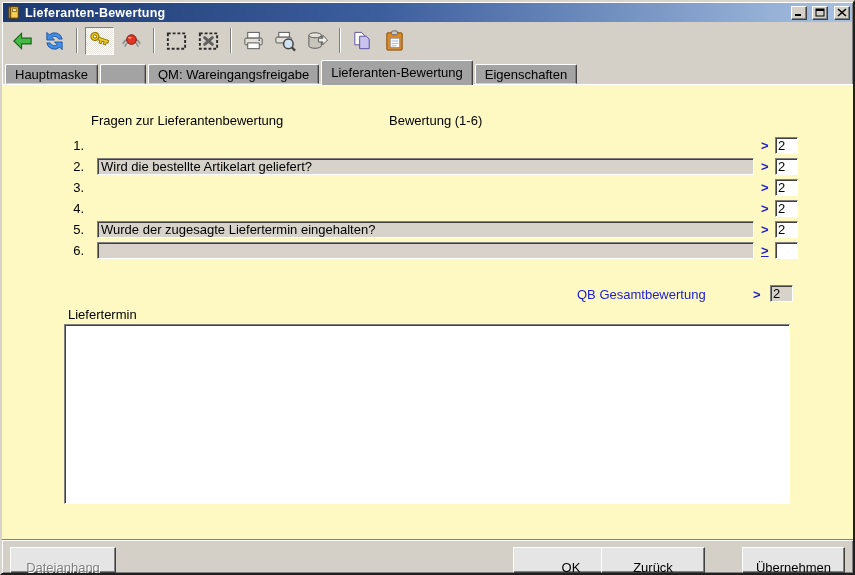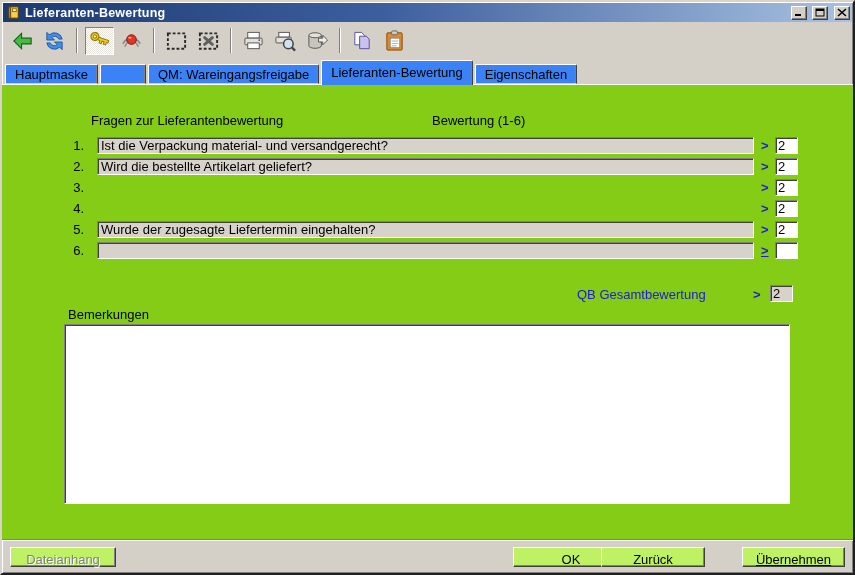--- a/index.html
+++ b/index.html
@@ -46,38 +46,38 @@
     background-size:2px 2px;background-position:0 0,1px 1px;
   }
   .tsep{width:2px;height:25px;border-left:1px solid #808080;border-right:1px solid #ffffff;margin:0 4px;}
   
   .tabbar{
     height:26px;flex:0 0 26px;display:flex;align-items:flex-end;
     padding-left:3px;position:relative;z-index:2;
   }
   .tab{
     height:20px;line-height:19px;padding:0 9px;margin-right:2px;
-    background:#3b82f6;white-space:nowrap;
+    background:#a3a3a3;white-space:nowrap;
     border:1px solid;border-color:#ffffff #404040 #d4d0c8 #ffffff;
     box-shadow:inset -1px 0 0 #808080;
     border-top-left-radius:2px;border-top-right-radius:2px;cursor:default;
   }
   .tab.empty{min-width:46px;}
   .tab.active{
     height:25px;line-height:24px;position:relative;z-index:3;
     margin-bottom:-1px;border-bottom:none;
   }
   
   .panel{
-    flex:1 1 auto;position:relative;background:#84cc16;
+    flex:1 1 auto;position:relative;background:#fef9c3;
     border-top:1px solid #ffffff;
   }
   .hdr{position:absolute;top:28px;white-space:nowrap;}
   .hdr.q{left:89px;}
-  .hdr.r{left:387px;margin-left:43px;}
+  .hdr.r{left:387px;}
   .qrow{position:absolute;left:0;right:0;height:17px;}
   .qnum{position:absolute;left:62px;width:20px;text-align:right;top:1px;}
   .qfield{
     position:absolute;left:95px;width:657px;height:17px;
     background:#d7d3cb;padding:1px 3px;line-height:13px;overflow:hidden;white-space:nowrap;
     border:1px solid;border-color:#808080 #ffffff #ffffff #808080;
     box-shadow:inset 1px 1px 0 #404040;
   }
   .qlink{
     position:absolute;left:759px;top:1px;color:#2020cc;font-weight:bold;cursor:pointer;
@@ -103,23 +103,23 @@
     background:#ffffff;resize:none;
     border:1px solid;border-color:#808080 #ffffff #ffffff #808080;
     box-shadow:inset 1px 1px 0 #404040;
     font-family:"Liberation Sans","DejaVu Sans",sans-serif;font-size:13px;
   }
   
   .divider{flex:0 0 2px;border-top:1px solid #808080;border-bottom:1px solid #ffffff;}
   .footer{flex:0 0 32px;position:relative;}
   .btn{
     position:absolute;top:6px;height:20px;
-    background:#bef264;font-family:inherit;font-size:13px;color:#000;
+    background:#e5e5e5;font-family:inherit;font-size:13px;color:#000;
     border:1px solid;border-color:#ffffff #404040 #404040 #ffffff;
-    box-shadow:inset -1px -1px 0 #808080;cursor:default;padding:4px;
+    box-shadow:inset -1px -1px 0 #808080;cursor:default;padding:12px;
   }
   .btn:disabled{color:#808080;text-shadow:1px 1px 0 #ffffff;}
   .btn.att{left:8px;width:106px;}
   .btn.ok{left:511px;width:116px;}
   .btn.back{left:599px;width:104px;}
   .btn.apply{left:740px;width:103px;text-decoration:underline;}
   svg{display:block;}
 </style>
 </head>
 <body>
@@ -249,21 +249,20 @@
     <div class="tab active">Lieferanten-Bewertung</div>
     <div class="tab">Eigenschaften</div>
   </div>
 
   <div class="panel">
     <div class="hdr q">Fragen zur Lieferantenbewertung</div>
     <div class="hdr r">Bewertung (1-6)</div>
 
     <div class="qrow" style="top:52px">
       <span class="qnum">1.</span>
-      <span class="qfield">Ist die Verpackung material- und versandgerecht?</span>
       <span class="qlink">&gt;</span>
       <span class="valbox">2</span>
     </div>
     <div class="qrow" style="top:73px">
       <span class="qnum">2.</span>
       <span class="qfield">Wird die bestellte Artikelart geliefert?</span>
       <span class="qlink">&gt;</span>
       <span class="valbox">2</span>
     </div>
     <div class="qrow" style="top:94px">
@@ -286,21 +285,21 @@
       <span class="qnum">6.</span>
       <span class="qfield"></span>
       <span class="qlink focused">&gt;</span>
       <span class="valbox"></span>
     </div>
 
     <span class="total-label">QB Gesamtbewertung</span>
     <span class="total-link">&gt;</span>
     <span class="total-box">2</span>
 
-    <div class="remarks-label">Bemerkungen</div>
+    <div class="remarks-label">Liefertermin</div>
     <textarea class="remarks" style=""></textarea>
   </div>
 
   <div class="divider"></div>
   <div class="footer">
     <button class="btn att" disabled="">Dateianhang</button>
     <button class="btn ok">OK</button>
     <button class="btn back">Zurück</button>
     <button class="btn apply">Übernehmen</button>
   </div>

